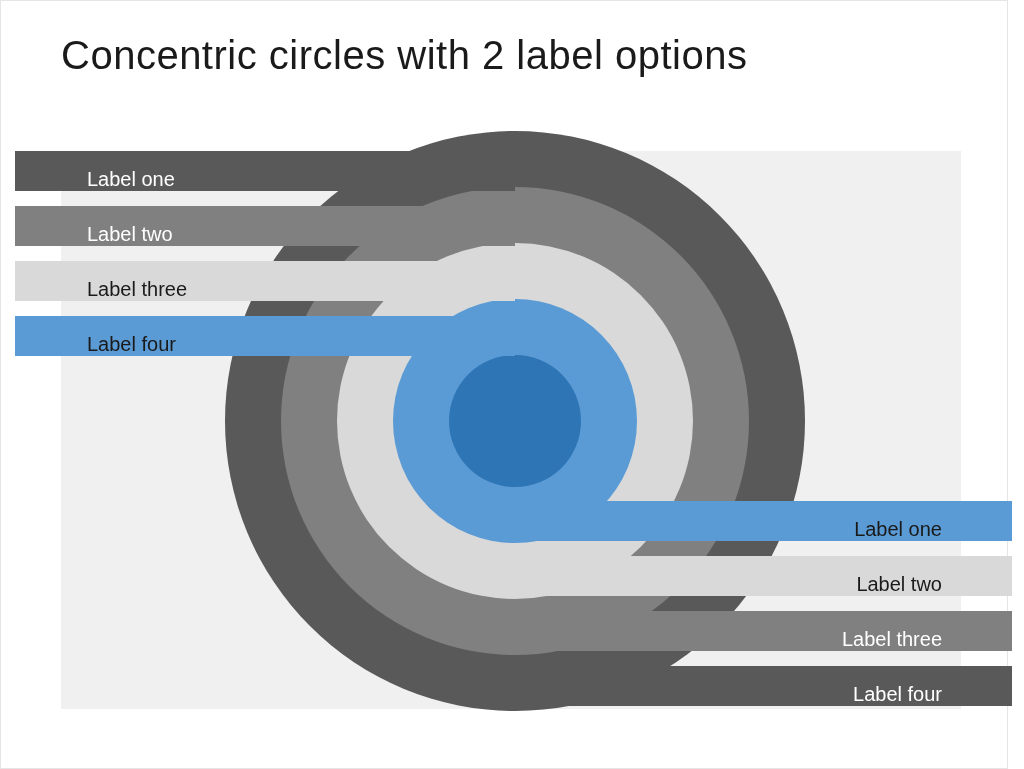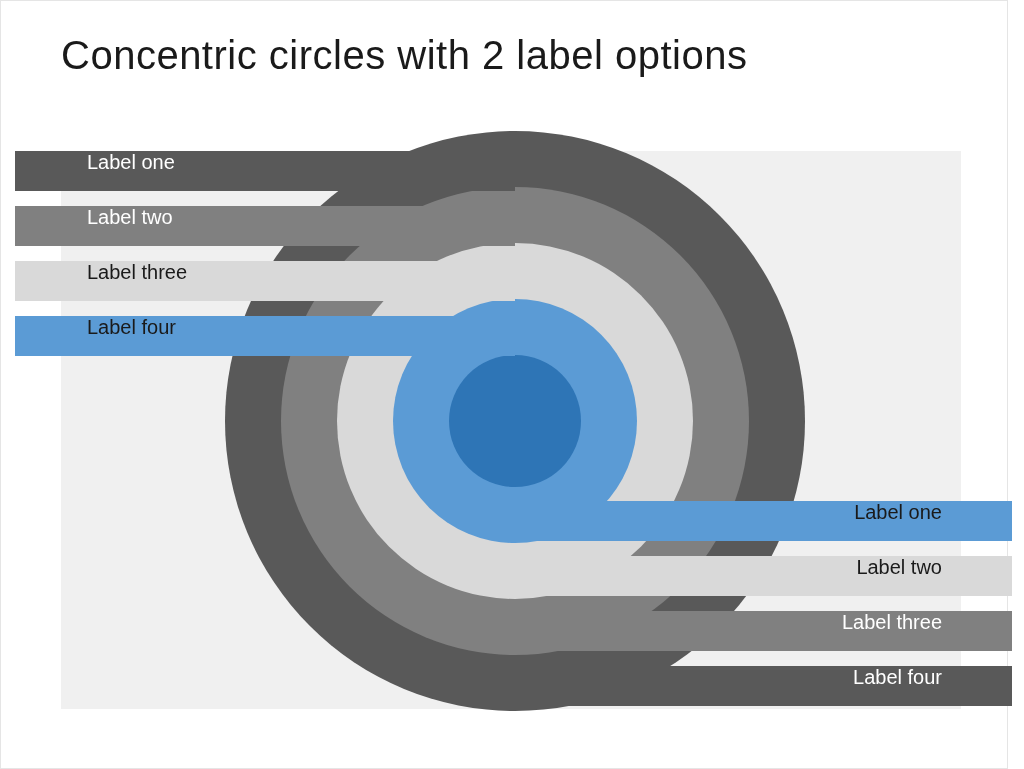--- a/index.html
+++ b/index.html
@@ -45,21 +45,21 @@
   .c2 { left: 280px; top: 186px; width: 468px; height: 468px; background: #808080; }
   .c3 { left: 336px; top: 242px; width: 356px; height: 356px; background: #d9d9d9; }
   .c4 { left: 392px; top: 298px; width: 244px; height: 244px; background: #5b9bd5; }
   .c5 { left: 448px; top: 354px; width: 132px; height: 132px; background: #2e75b6; }
 
   
   .bar {
     position: absolute;
     height: 40px;
     display: flex;
-    align-items: flex-start;
+    align-items: flex-end;
     font-size: 20px;
     box-sizing: border-box;
   }
   .bar.left  { left: 14px; padding-left: 72px; }
   .bar.right { padding-left: 22px; }
 
   
   .lb1 { top: 150px; width: 500px; background: #595959; color: #ffffff; }
   .lb2 { top: 205px; width: 500px; background: #808080; color: #ffffff; }
   .lb3 { top: 260px; width: 500px; background: #d9d9d9; color: #1a1a1a; }

